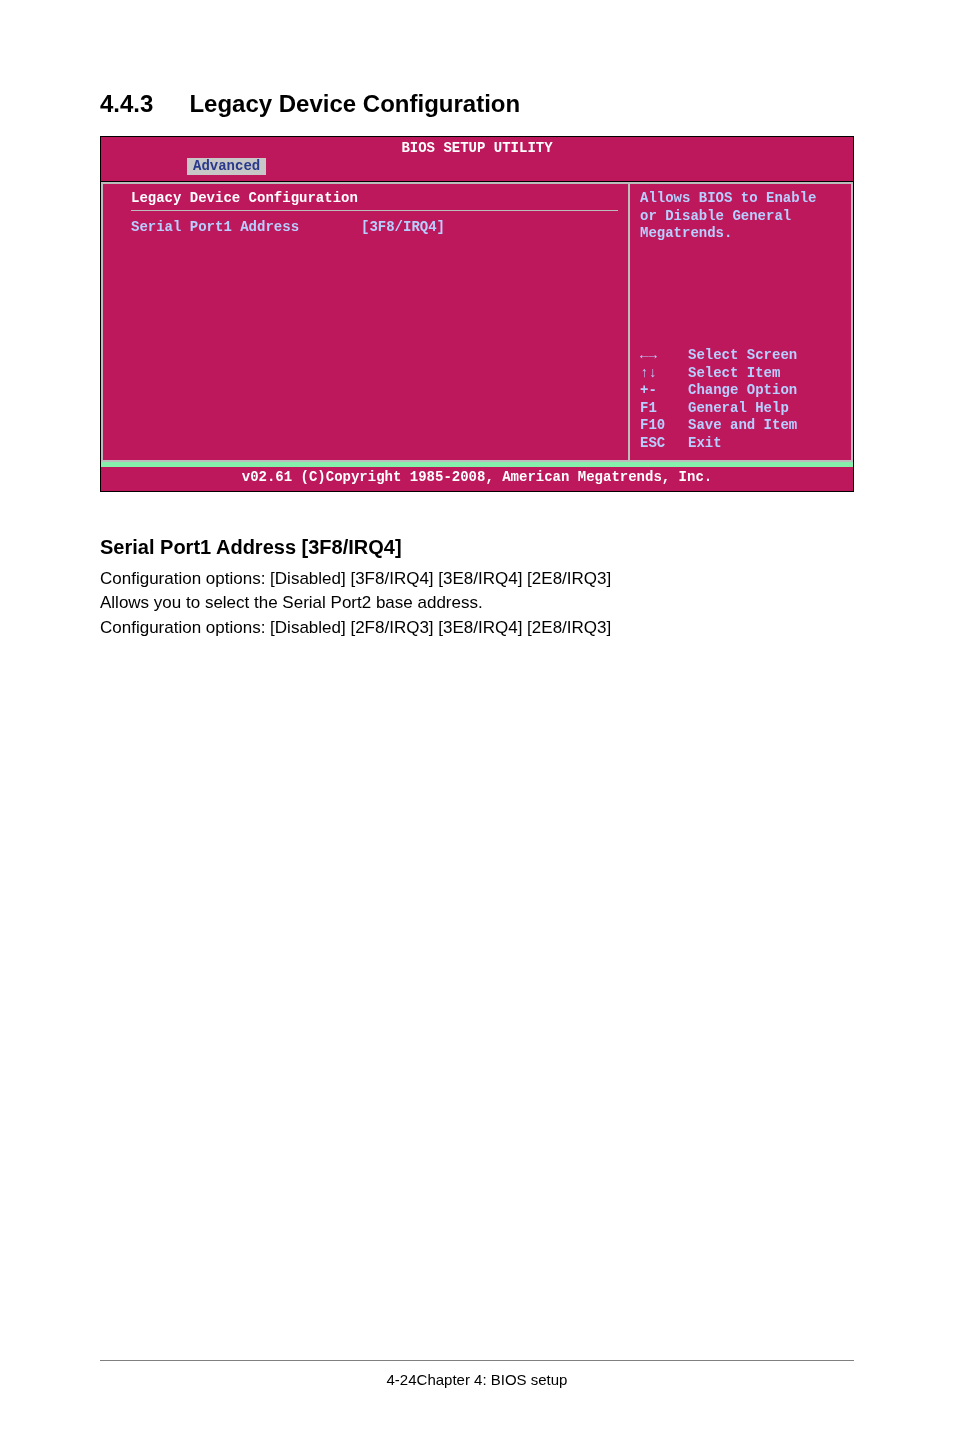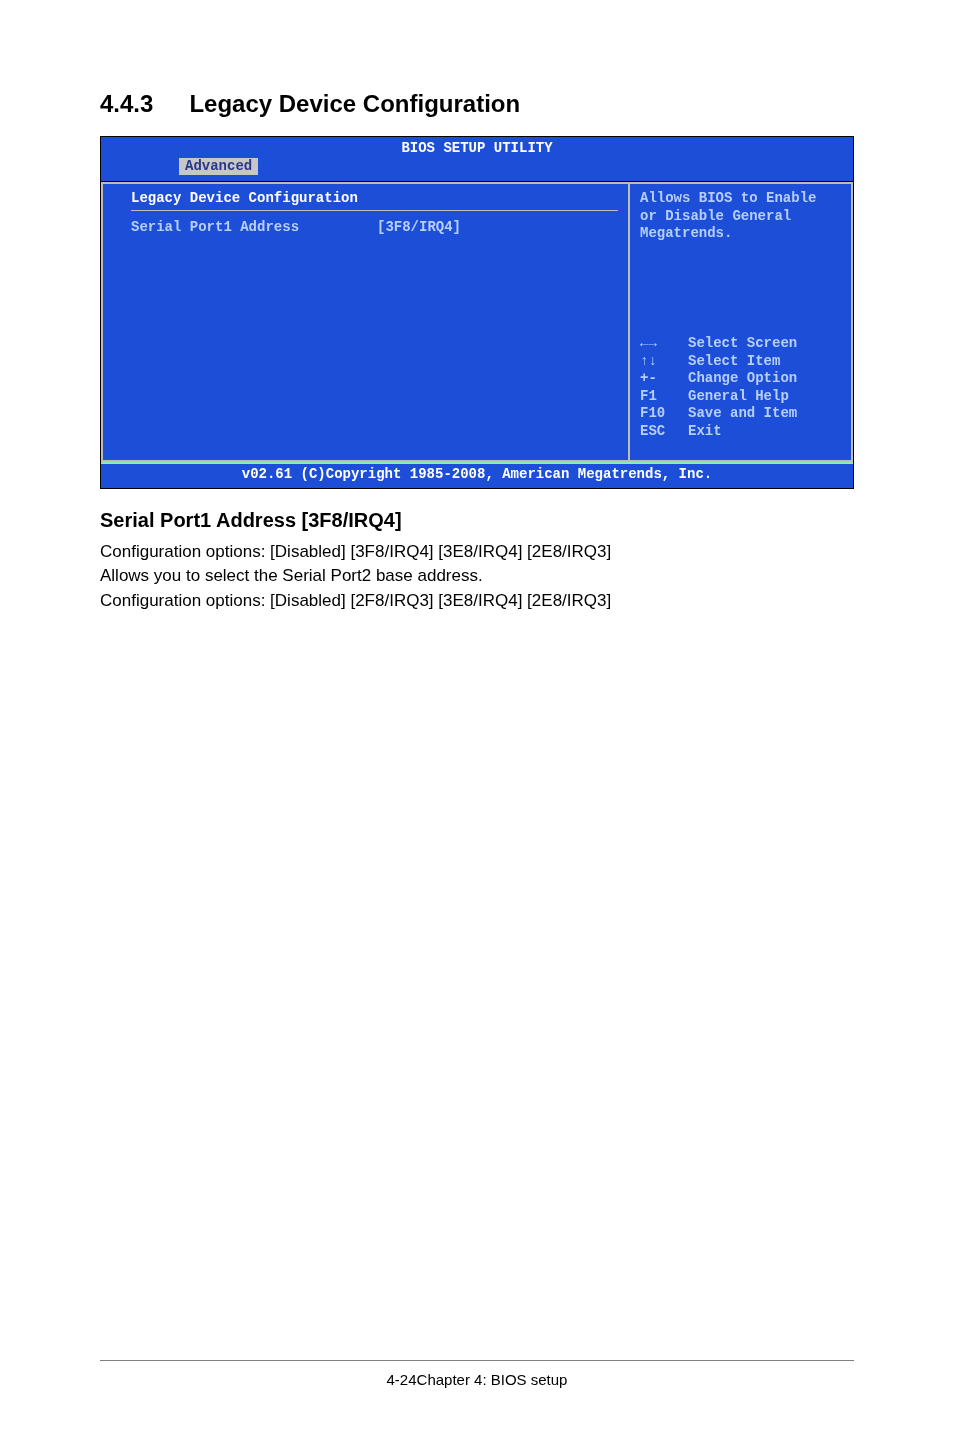--- a/index.html
+++ b/index.html
@@ -1,45 +1,45 @@
 <!DOCTYPE html>
 <html><head>
 <meta charset="utf-8">
 <style>
   * { margin: 0; padding: 0; box-sizing: border-box; }
   html, body { width: 954px; height: 1438px; background: #ffffff; font-family: Arial, Helvetica, sans-serif; color: #000; }
   .page { padding: 90px 100px 0 100px; position: relative; height: 100%; }
   .section-title { font-size: 24px; font-weight: bold; margin-bottom: 18px; }
   .section-number { display: inline-block; margin-right: 36px; }
 
-  .bios-box { border: 1px solid #000; background: #1d4ed8; color: #fff; font-family: "Courier New", monospace; font-size: 14px; font-weight: bold; line-height: 1.25; }
+  .bios-box { border: 1px solid #000; background: #be185d; color: #fff; font-family: "Courier New", monospace; font-size: 14px; font-weight: bold; line-height: 1.25; }
   .bios-top { text-align: center; padding: 3px 0 0 0; color: #ffffff; }
-  .bios-tabs { padding: 0 0 6px 0; }
+  .bios-tabs { padding: 0 0 6px 8px; }
   .bios-tabs .tab-spacer { display: inline-block; width: 78px; }
   .bios-tabs .tab { display: inline-block; background: #c7c7c7; color: #2a3a8a; padding: 0 6px; }
 
   .bios-body { border-top: 1px solid #000; display: flex; }
   .bios-main { flex: 1; border: 2px solid #bcbcbc; border-right-width: 0; padding: 6px 10px 10px 28px; min-height: 280px; color: #b7cfff; }
-  .bios-side { width: 225px; border: 2px solid #bcbcbc; padding: 6px 10px 20px 10px; color: #b7cfff; display: flex; flex-direction: column; justify-content: space-between; min-height: 280px; }
+  .bios-side { width: 225px; border: 2px solid #bcbcbc; padding: 6px 10px 8px 10px; color: #b7cfff; display: flex; flex-direction: column; justify-content: space-between; min-height: 280px; }
 
   .bios-section-heading { color: #ffffff; margin-bottom: 2px; }
   .bios-hr { border: 0; border-top: 1px solid #bcbcbc; margin: 2px 0 8px 0; }
 
-  .bios-row { display: flex; gap: 16px; }
+  .bios-row { display: flex; }
   .bios-row .label { width: 230px; }
   .bios-row .value { }
 
   .help-text { color: #b7cfff; }
   .nav-keys { margin-top: 10px; }
   .nav-keys .krow { display: flex; }
   .nav-keys .key { width: 48px; white-space: pre; }
 
-  .bios-footer { border-top: 2px solid #86efac; text-align: center; padding: 2px 0 4px 0; color: #ffffff; }
+  .bios-footer { border-top: 5px solid #86efac; text-align: center; padding: 2px 0 4px 0; color: #ffffff; }
 
-  .sub-h { font-size: 20px; font-weight: bold; margin-top: 20px; margin-bottom: 8px; }
+  .sub-h { font-size: 20px; font-weight: bold; margin-top: 44px; margin-bottom: 8px; }
   .body-text { font-size: 17px; line-height: 1.45; }
 
   .page-footer { position: absolute; left: 100px; right: 100px; bottom: 50px; border-top: 1px solid #808080; padding-top: 10px; display: flex; justify-content: center; font-size: 15px; color: #000; }
 </style>
 </head>
 <body>
 
 <div class="page">
 
   <div class="section-title">

